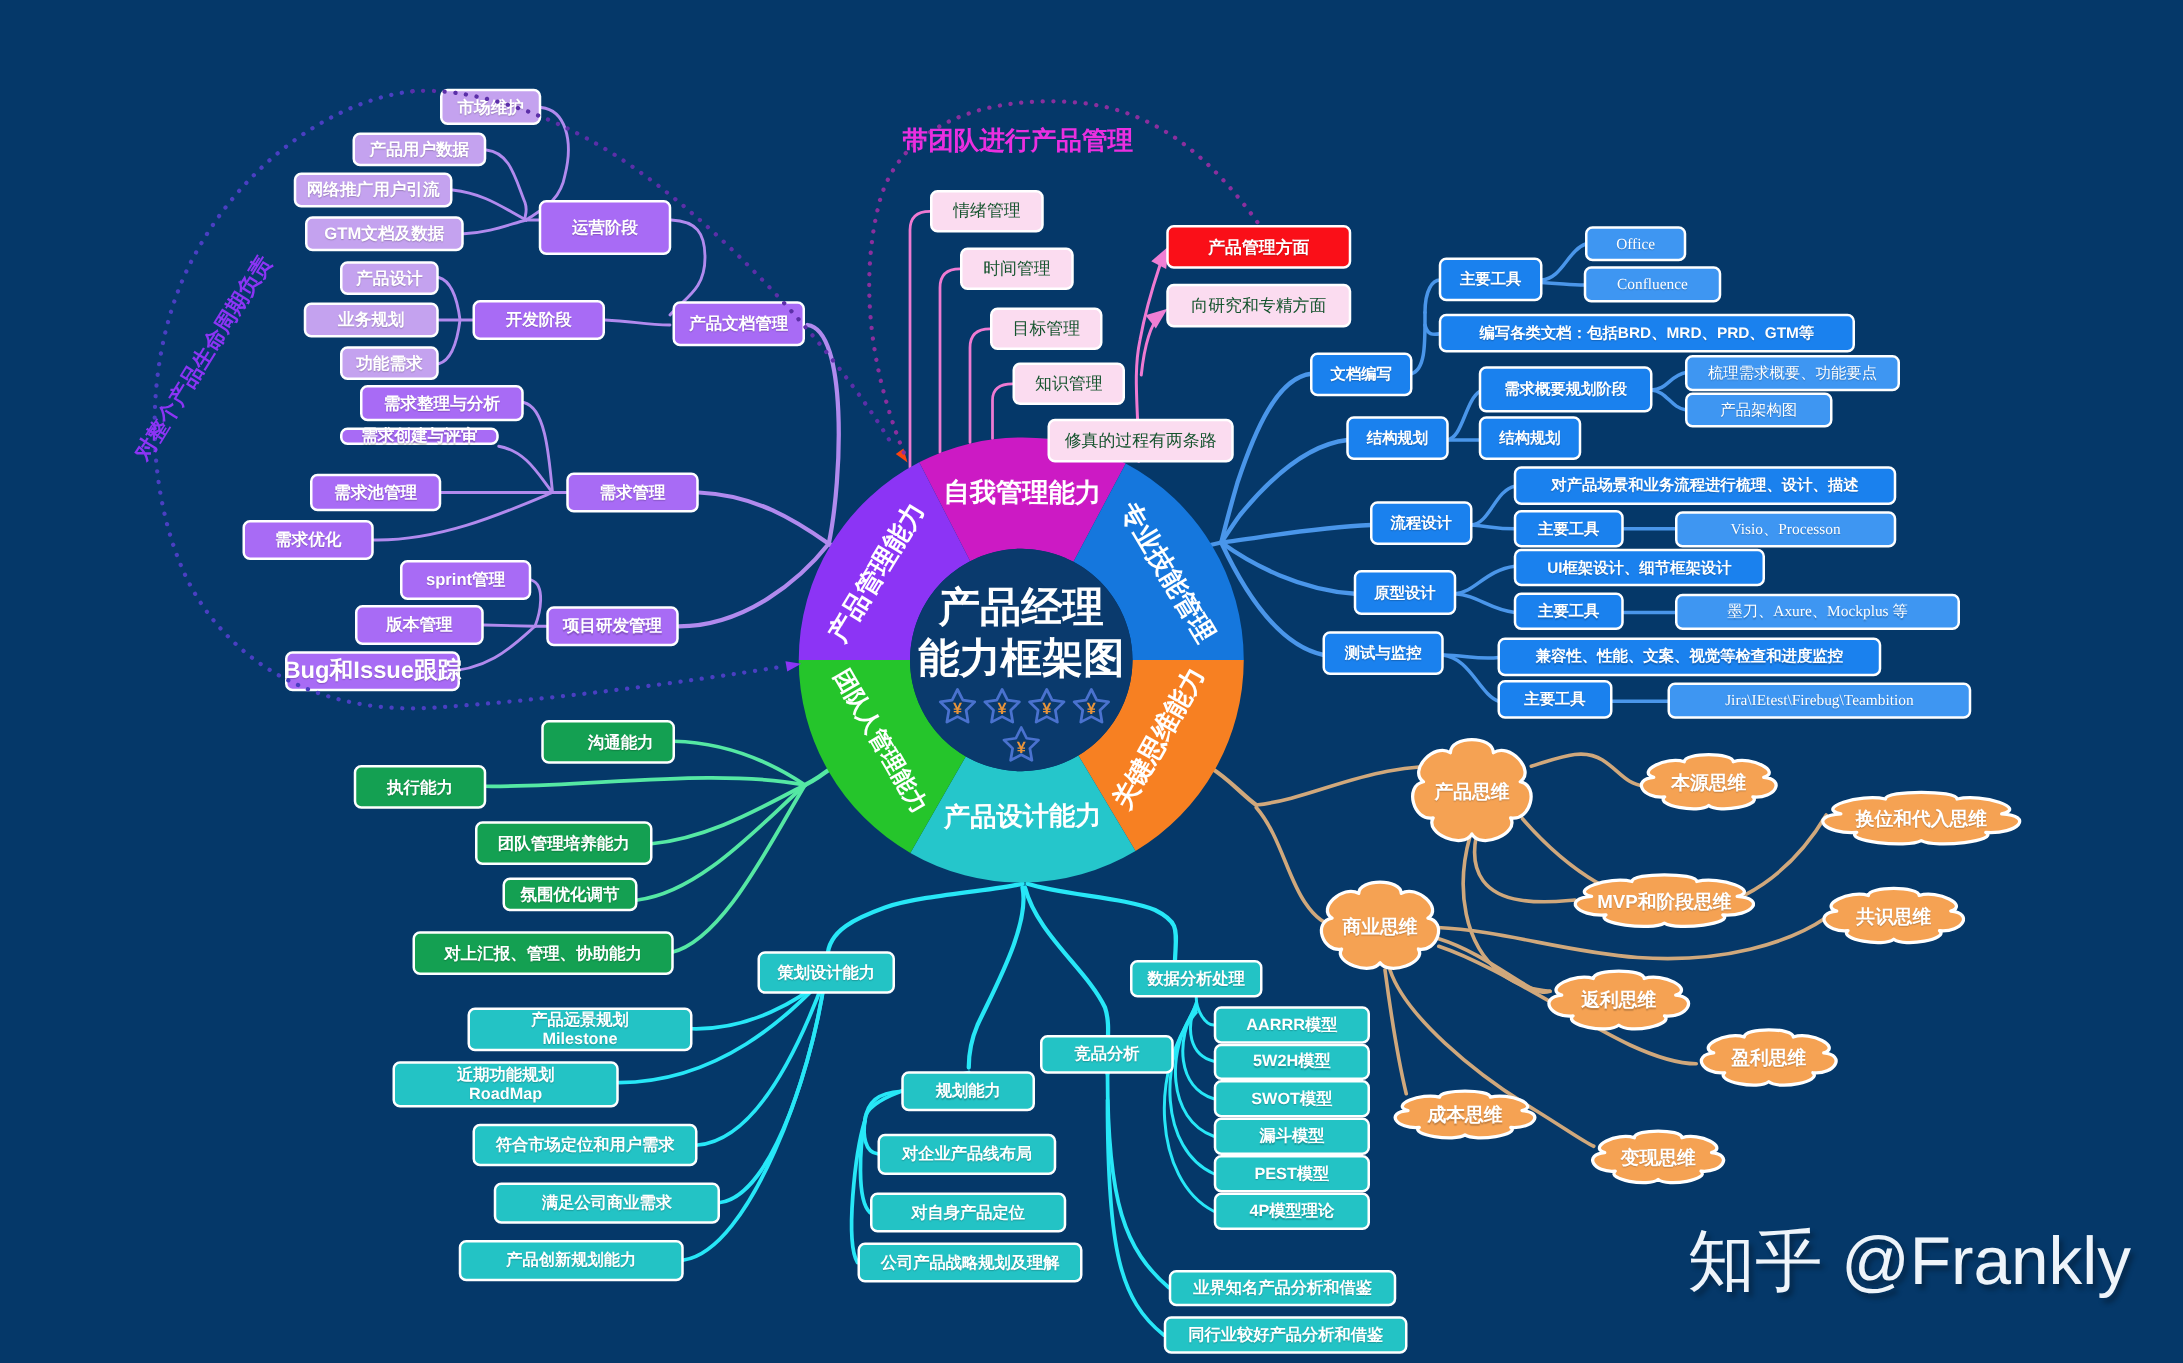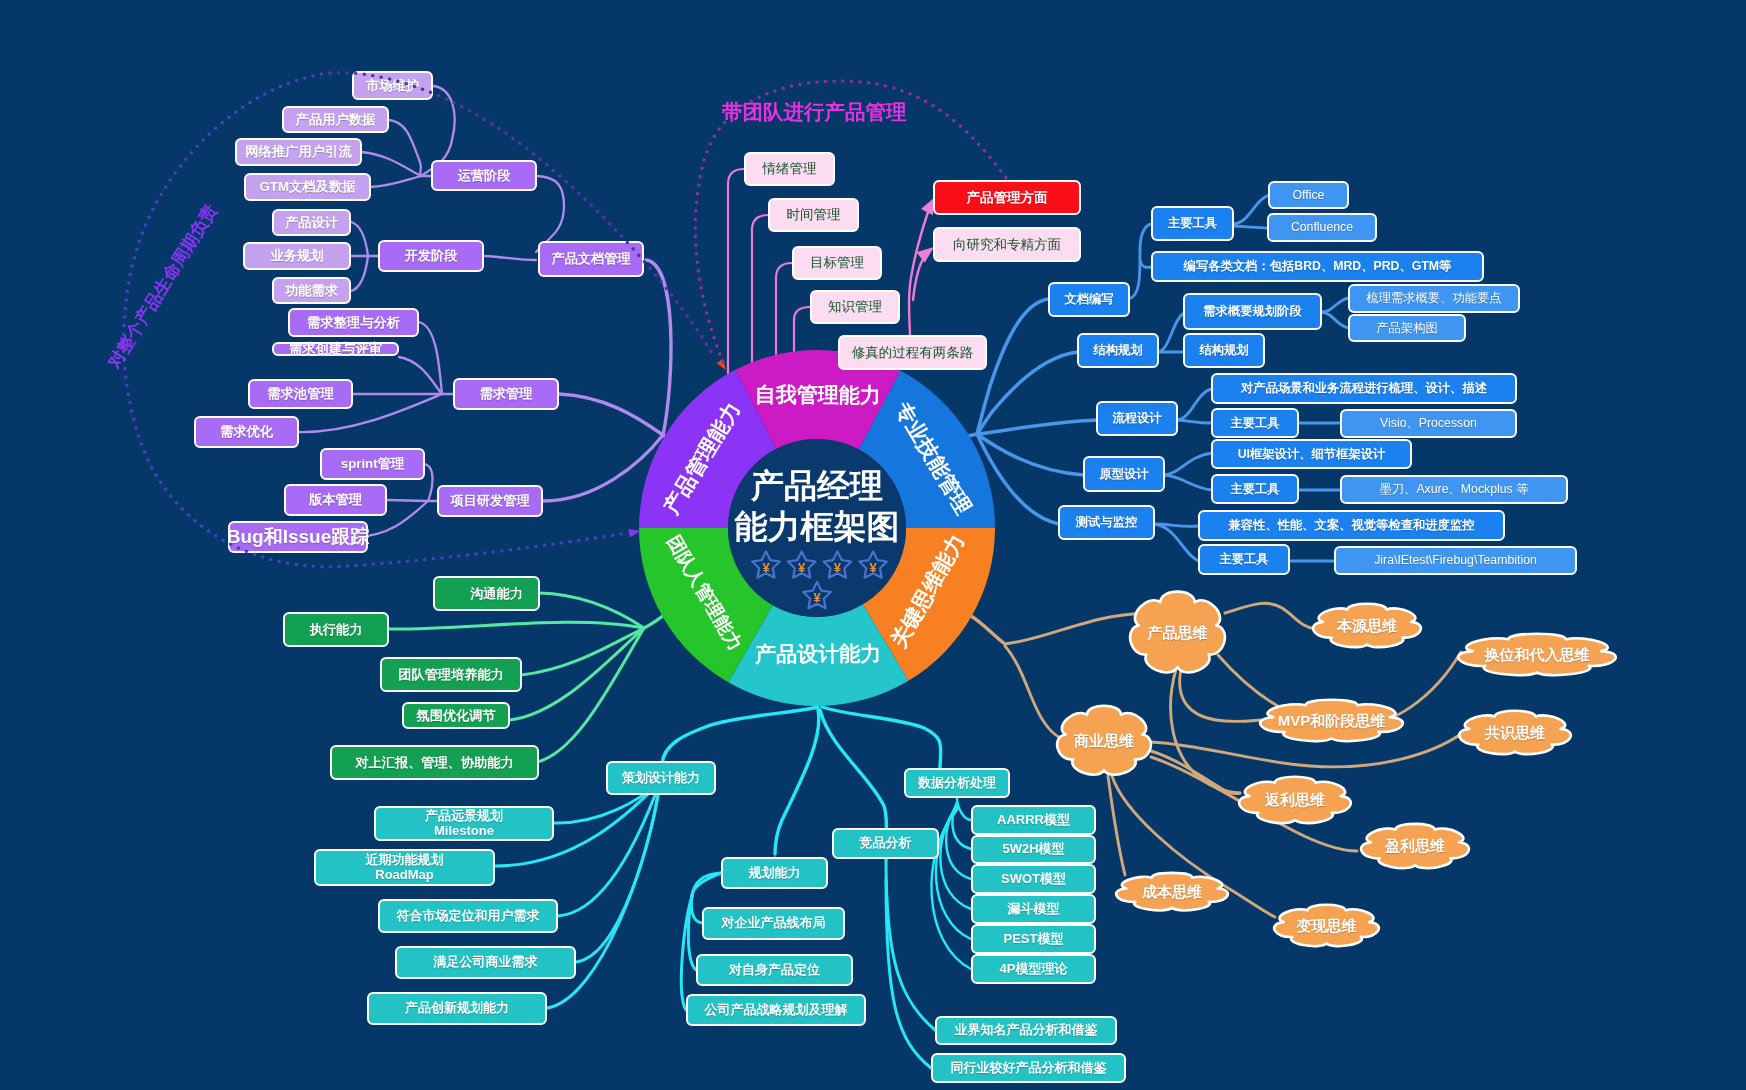--- a/index.html
+++ b/index.html
@@ -9,21 +9,21 @@
   svg.layer{position:absolute;left:0;top:0;width:1746px;height:1090px;}
   .node{position:absolute;box-sizing:border-box;display:flex;align-items:center;
         justify-content:center;border:2.2px solid #fff;border-radius:6px;color:#fff;
         text-align:center;line-height:1.15;white-space:pre;font-weight:bold;
         text-shadow:0 1px 1px rgba(0,0,0,.22);}
   .s-pl{background:#c4a2ef;}
   .s-pd{background:#a86bf5;}
   .s-pk{background:#fbdcf0;color:#14532d;text-shadow:none;font-weight:normal;}
   .s-rd{background:#fa0f18;}
   .s-bl{background:#1a81ee;}
-  .s-blL{background:#3e96f2;font-weight:normal;}
+  .s-blL{background:#3e96f2;font-weight:normal;font-family:Liberation Serif, serif;}
   .s-gr{background:#14a052;}
   .s-cy{background:#23c3c5;}
   .cloudtxt{position:absolute;display:flex;align-items:center;justify-content:center;
             color:#fff;font-weight:bold;white-space:pre;text-shadow:0 1px 1px rgba(0,0,0,.22);}
   .anno{position:absolute;font-weight:bold;white-space:pre;transform-origin:0 0;}
   #wm{position:absolute;color:#eef4fa;white-space:pre;text-shadow:3px 4px 4px rgba(0,0,0,.3);}
 </style>
 </head>
 <body>
 
@@ -194,21 +194,21 @@
       <div class="node s-pl" style="left: 272px; top: 209px; width: 79px; height: 27px; font-size: 13.3px;">产品设计</div>
       <div class="node s-pl" style="left: 243px; top: 242px; width: 108px; height: 28px; font-size: 13.3px;">业务规划</div>
       <div class="node s-pl" style="left: 272px; top: 277px; width: 79px; height: 27px; font-size: 13.3px;">功能需求</div>
       <div class="node s-pd" style="left: 288px; top: 308px; width: 131px; height: 29px; font-size: 13.3px;">需求整理与分析</div>
       <div class="node s-pd" style="left: 272px; top: 342px; width: 127px; height: 14px; font-size: 13.3px;">需求创建与评审</div>
       <div class="node s-pd" style="left: 248px; top: 379px; width: 105px; height: 30px; font-size: 13.3px;">需求池管理</div>
       <div class="node s-pd" style="left: 194px; top: 416px; width: 105px; height: 32px; font-size: 13.3px;">需求优化</div>
       <div class="node s-pd" style="left: 320px; top: 448px; width: 105px; height: 32px; font-size: 13.3px;">sprint管理</div>
       <div class="node s-pd" style="left: 284px; top: 484px; width: 103px; height: 32px; font-size: 13.3px;">版本管理</div>
       <div class="node s-pd" style="left: 228px; top: 521px; width: 140px; height: 32px; font-size: 19px;">Bug和Issue跟踪</div>
-      <div class="node s-pd" style="left: 431px; top: 160px; width: 106px; height: 31px; font-size: 13.2px;">运营阶段</div>
+      <div class="node s-pd" style="left: 431px; top: 160px; width: 106px; height: 44px; font-size: 13.2px;">运营阶段</div>
       <div class="node s-pd" style="left: 378px; top: 240px; width: 106px; height: 32px; font-size: 13.2px;">开发阶段</div>
       <div class="node s-pd" style="left: 453px; top: 378px; width: 106px; height: 32px; font-size: 13.2px;">需求管理</div>
       <div class="node s-pd" style="left: 437px; top: 485px; width: 106px; height: 32px; font-size: 13.2px;">项目研发管理</div>
       <div class="node s-pd" style="left: 538px; top: 241px; width: 106px; height: 36px; font-size: 13.2px;">产品文档管理</div>
       <div class="node s-pk" style="left: 744px; top: 152px; width: 91px; height: 34px; font-size: 13.5px;">情绪管理</div>
       <div class="node s-pk" style="left: 768px; top: 198px; width: 91px; height: 34px; font-size: 13.5px;">时间管理</div>
       <div class="node s-pk" style="left: 792px; top: 246px; width: 90px; height: 34px; font-size: 13.5px;">目标管理</div>
       <div class="node s-pk" style="left: 810px; top: 290px; width: 90px; height: 34px; font-size: 13.5px;">知识管理</div>
       <div class="node s-pk" style="left: 838px; top: 335px; width: 149px; height: 35px; font-size: 13.5px;">修真的过程有两条路</div>
       <div class="node s-rd" style="left: 933px; top: 180px; width: 148px; height: 35px; font-size: 13.5px;">产品管理方面</div>
@@ -267,13 +267,14 @@
       <path d="M330 73 C268 80 198 128 158 200 C114 276 113 390 151 466 C190 540 268 572 348 566 C440 560 546 546 628 533" fill="none" stroke="#4a3fc2" stroke-width="3.4" stroke-dasharray="0.1 8.5" stroke-linecap="round"></path>
       <polygon points="0,0 -12.100000000000001,-4.125 -12.100000000000001,4.125" fill="#8c34f5" transform="translate(641,531) rotate(-10)"></polygon>
       <path d="M330 73 C372 70 432 86 492 124 C576 178 668 280 712 353" fill="none" stroke="#5b2fa8" stroke-width="3.4" stroke-dasharray="0.1 8.5" stroke-linecap="round"></path>
       <polygon points="0,0 -11,-3.75 -11,3.75" fill="#f9430f" transform="translate(726,370) rotate(55)"></polygon>
       <path d="M723 362 C698 300 686 228 704 160 C722 98 790 76 862 82 C928 88 972 130 1009 182" fill="none" stroke="#8a2f9e" stroke-width="3.4" stroke-dasharray="0.1 8.5" stroke-linecap="round"></path>
     </svg>
   <div id="anno-layer">
       <div class="anno" style="left: 722px; top: 98px; font-size: 20.5px; color: rgb(234, 47, 224);">带团队进行产品管理</div>
       <div class="anno" style="left: 102px; top: 360px; font-size: 17.2px; color: rgb(140, 52, 245); transform: rotate(-58deg);">对整个产品生命周期负责</div>
     </div>
+  <div id="wm" style="left: 1350px; top: 973px; font-size: 54px; color: rgb(238, 244, 250);">知乎 @Frankly</div>
 </div>
 
 </body></html>

